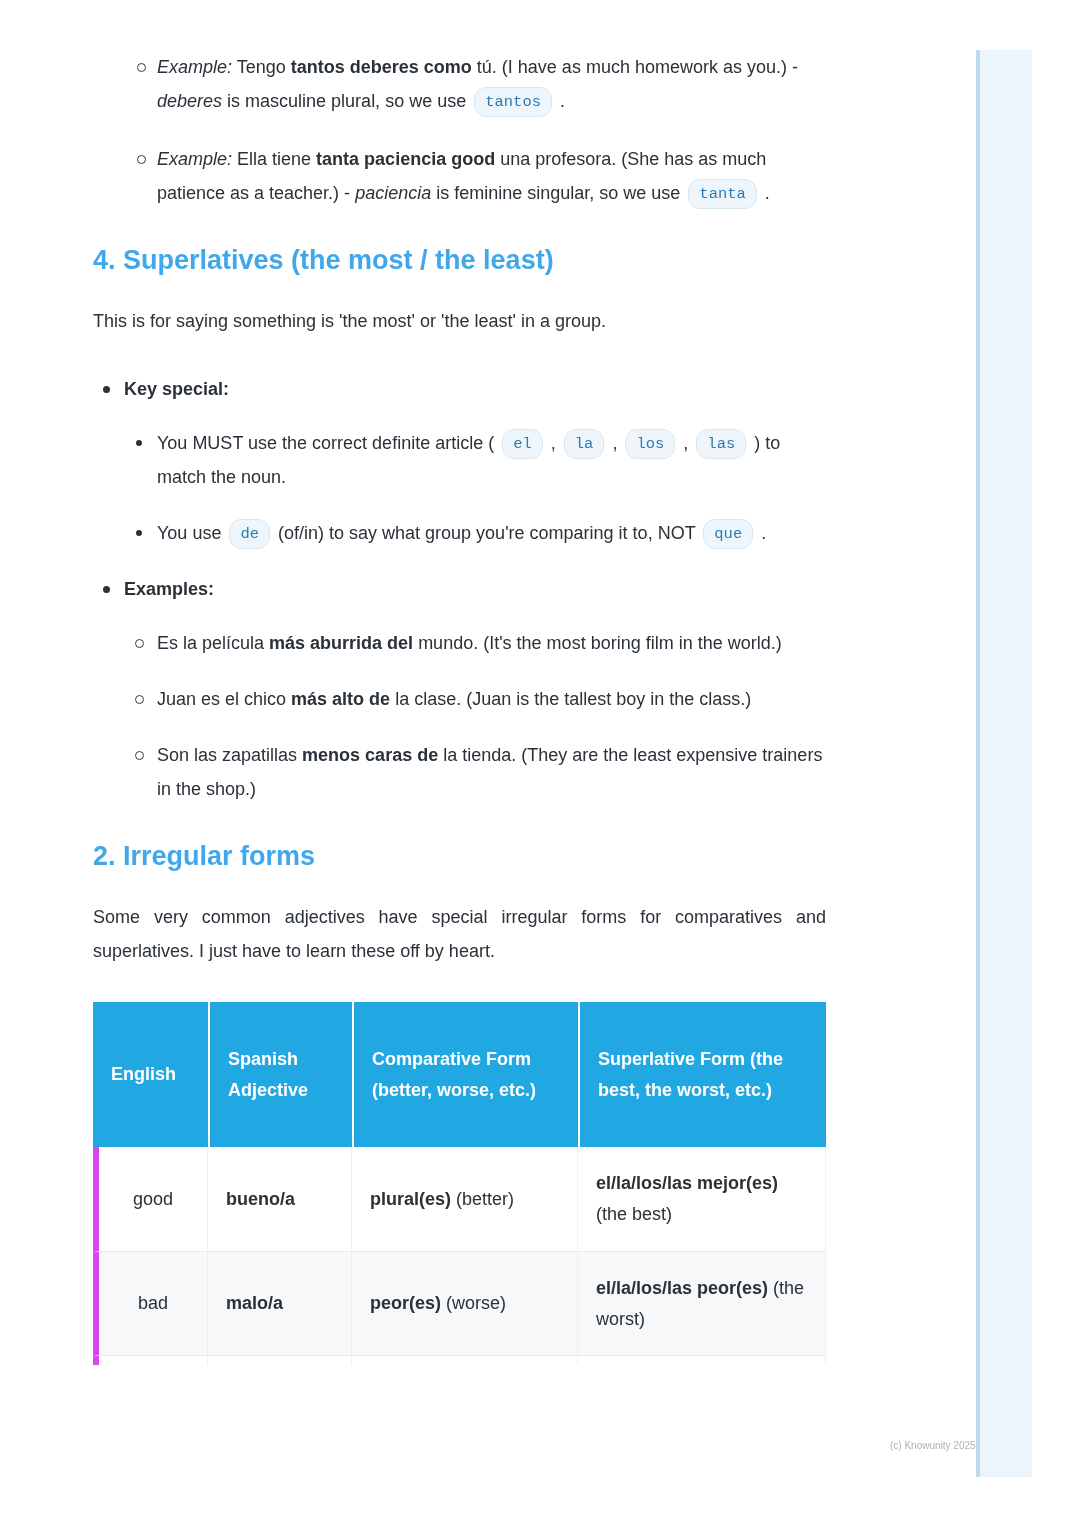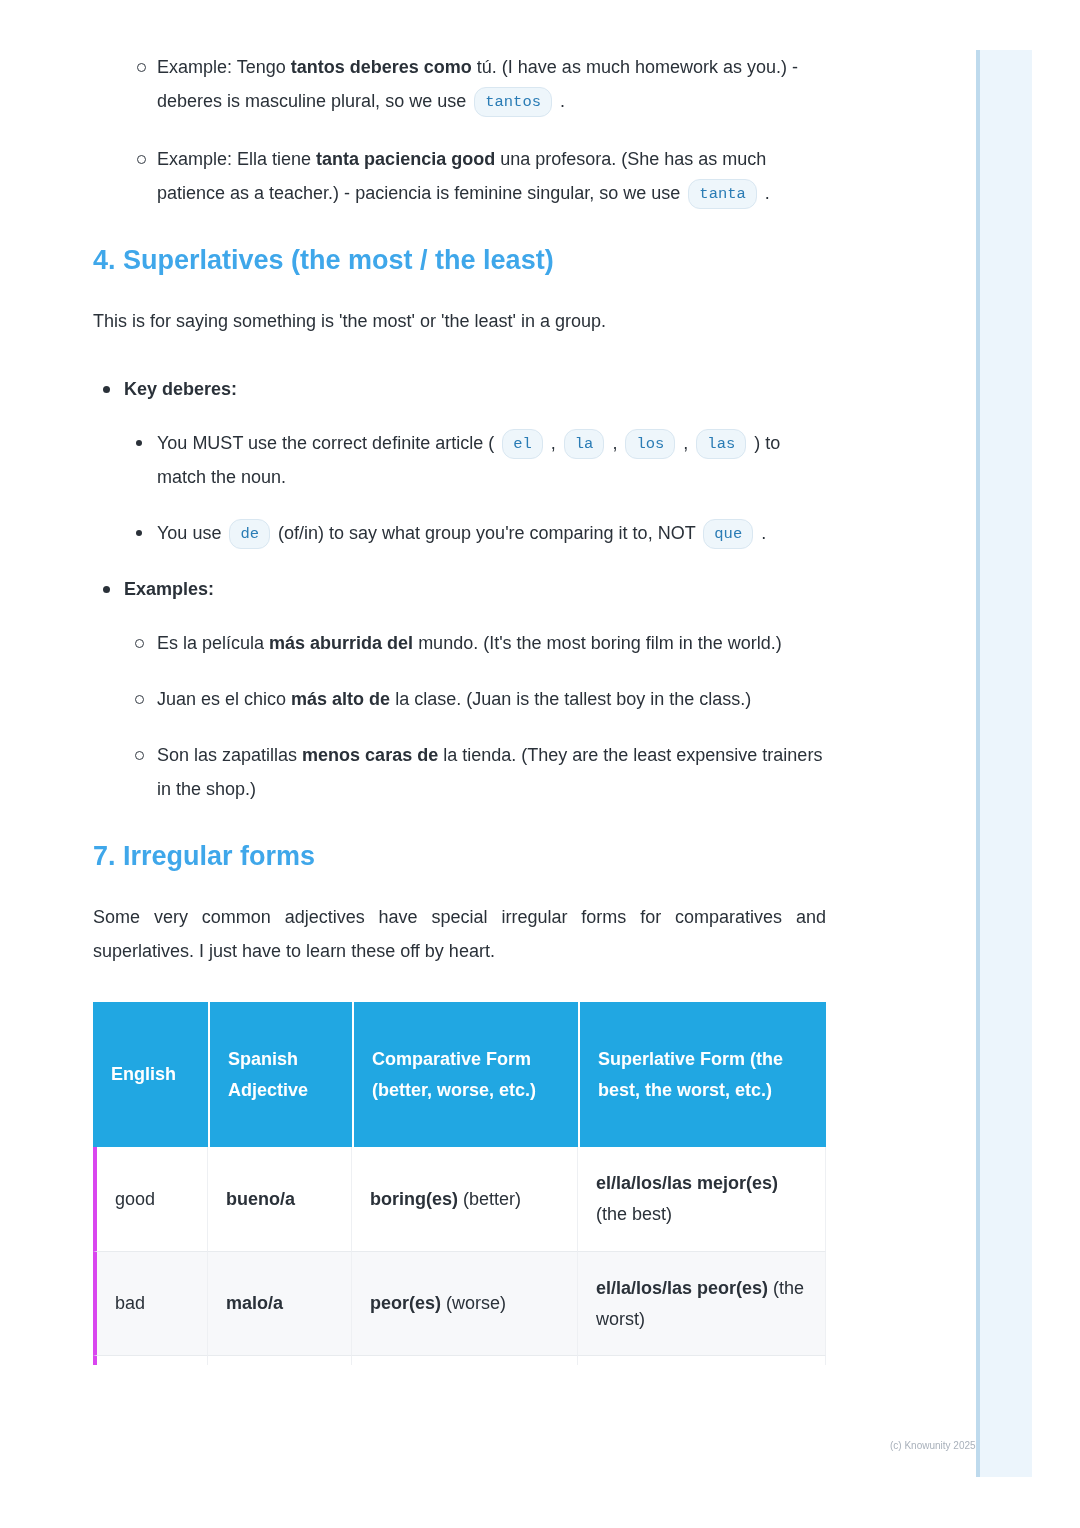--- a/index.html
+++ b/index.html
@@ -116,21 +116,21 @@
     line-height:36px;
     font-weight:700;
     color:var(--heading_accent);
     margin:32px 0 26px 0;
   }
   p{margin:16px 0 34px 0;}
   p.justify{text-align:justify;}
 
   .bold-label{font-weight:700;}
   .seg-b{font-weight:700;}
-  .seg-i{}
+  .seg-i{font-style:italic;}
   .seg-code{
     font-family:"Liberation Mono","DejaVu Sans Mono",monospace;
     font-size:15.5px;
     line-height:20px;
     color:var(--code_text);
     background:var(--code_bg);
     border:1px solid var(--code_border);
     border-radius:12px;
     padding:4px 10px;
     display:inline-block;
@@ -169,21 +169,21 @@
   th + th{border-left:2px solid #ffffff;}
   td{
     padding:16px 18px;
     vertical-align:middle;
     box-sizing:border-box;
     border-bottom:1px solid var(--table_border);
     border-right:1px solid #eef0f3;
     line-height:31px;
     background:#ffffff;
   }
-  td:first-child{border-left:4px solid #d946ef;}
+  td:first-child{border-left:6px solid #d946ef;text-align:center;}
   tr.row-odd td{height:105px;}
   tr.row-even td{height:104px;background:#f7f8fa;}
   tr.row-cut td{height:60px;background:#ffffff;}
 </style>
 </head>
 <body>
 
 <div class="page">
   <div class="edge-strip"></div>
 
@@ -193,38 +193,38 @@
       <li><span class="seg-i">Example:</span><span class="seg"> Tengo </span><span class="seg-b">tantos deberes como</span><span class="seg"> tú. (I have as much homework as you.) - </span><span class="seg-i">deberes</span><span class="seg"> is masculine plural, so we use </span><code class="seg-code">tantos</code><span class="seg"> .</span></li>
       <li><span class="seg-i">Example:</span><span class="seg"> Ella tiene </span><span class="seg-b">tanta paciencia good</span><span class="seg"> una profesora. (She has as much patience as a teacher.) - </span><span class="seg-i">paciencia</span><span class="seg"> is feminine singular, so we use </span><code class="seg-code">tanta</code><span class="seg"> .</span></li>
     </ul>
 
     <h2>4. Superlatives (the most / the least)</h2>
     <p>This is for saying something is 'the most' or 'the least' in a group.</p>
 
     <ul class="main-list">
 
       <li>
-        <span class="bold-label">Key deberes:</span>
+        <span class="bold-label">Key special:</span>
         <ul class="sub-disc">
           <li><span class="seg">You MUST use the correct definite article ( </span><code class="seg-code">el</code><span class="seg"> , </span><code class="seg-code">la</code><span class="seg"> , </span><code class="seg-code">los</code><span class="seg"> , </span><code class="seg-code">las</code><span class="seg"> ) to match the noun.</span></li>
           <li><span class="seg">You use </span><code class="seg-code">de</code><span class="seg"> (of/in) to say what group you're comparing it to, NOT </span><code class="seg-code">que</code><span class="seg"> .</span></li>
         </ul>
       </li>
 
       <li>
         <span class="bold-label">Examples:</span>
         <ul class="sub-circle">
           <li><span class="seg">Es la película </span><span class="seg-b">más aburrida del</span><span class="seg"> mundo. (It's the most boring film in the world.)</span></li>
           <li><span class="seg">Juan es el chico </span><span class="seg-b">más alto de</span><span class="seg"> la clase. (Juan is the tallest boy in the class.)</span></li>
           <li><span class="seg">Son las zapatillas </span><span class="seg-b">menos caras de</span><span class="seg"> la tienda. (They are the least expensive trainers in the shop.)</span></li>
         </ul>
       </li>
     </ul>
 
-    <h2>7. Irregular forms</h2>
+    <h2>2. Irregular forms</h2>
     <p class="justify">Some very common adjectives have special irregular forms for comparatives and superlatives. I just have to learn these off by heart.</p>
 
     <div class="table-wrap">
       <table>
         <colgroup>
             <col class="c1">
             <col class="c2">
             <col class="c3">
             <col class="c4">
           </colgroup>
@@ -233,21 +233,21 @@
             <th>English</th>
             <th>Spanish Adjective</th>
             <th>Comparative Form (better, worse, etc.)</th>
             <th>Superlative Form (the best, the worst, etc.)</th>
           </tr>
         </thead>
         <tbody>
           <tr class="row-odd">
             <td><span class="seg">good</span></td>
             <td><span class="seg-b">bueno/a</span></td>
-            <td><span class="seg-b">boring(es)</span><span class="seg"> (better)</span></td>
+            <td><span class="seg-b">plural(es)</span><span class="seg"> (better)</span></td>
             <td><span class="seg-b">el/la/los/las mejor(es)</span><span class="seg"> (the best)</span></td>
           </tr>
           <tr class="row-even">
             <td><span class="seg">bad</span></td>
             <td><span class="seg-b">malo/a</span></td>
             <td><span class="seg-b">peor(es)</span><span class="seg"> (worse)</span></td>
             <td><span class="seg-b">el/la/los/las peor(es)</span><span class="seg"> (the worst)</span></td>
           </tr>
           <tr class="row-cut">
             <td></td>

